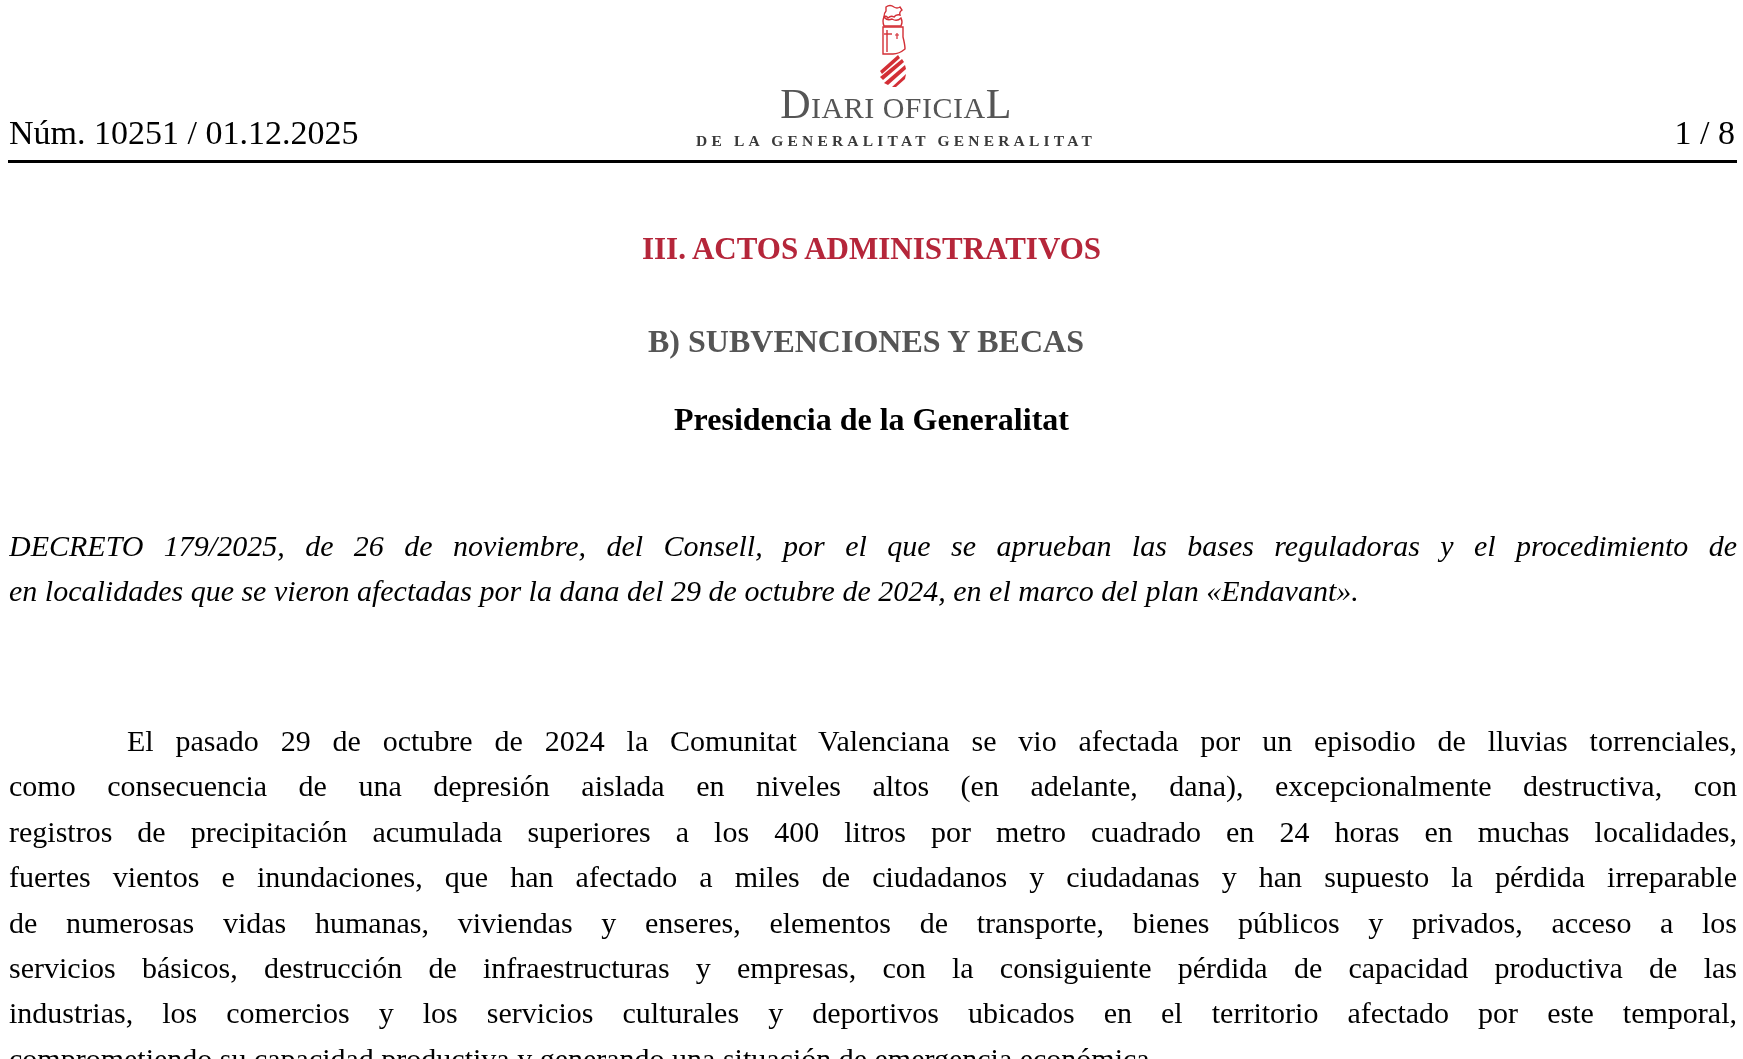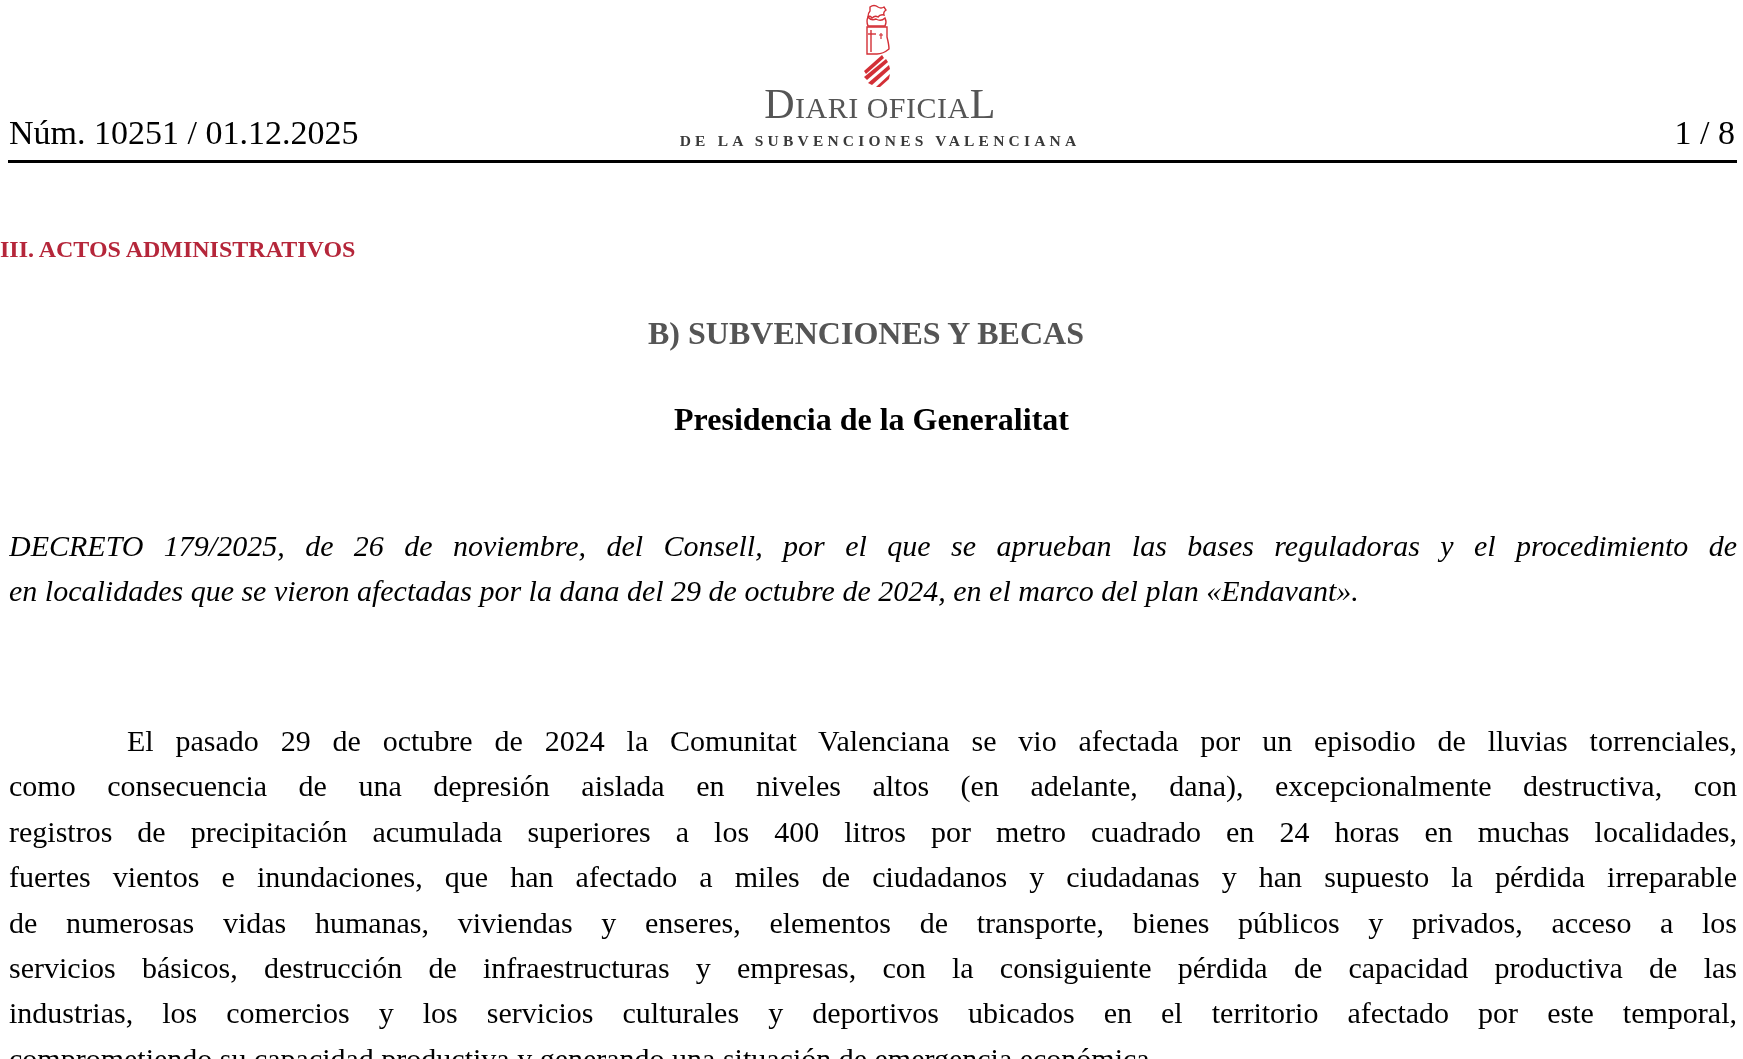--- a/index.html
+++ b/index.html
@@ -2,30 +2,30 @@
 <html><head>
 <meta charset="utf-8">
 <style>
   html, body { margin: 0; padding: 0; background: #ffffff; }
   body { width: 1743px; height: 1059px; position: relative; overflow: hidden;
          font-family: "Liberation Serif", "DejaVu Serif", serif; color: #000; }
   .abs { position: absolute; }
   .hdr-left { left: 9px; top: 113px; font-size: 34px; line-height: 40px; white-space: nowrap; }
   .hdr-right { right: 8px; top: 113px; font-size: 34px; line-height: 40px; white-space: nowrap; text-align: center; }
   .rule { left: 8px; top: 160px; width: 1729px; height: 3px; background: #000; }
-  .logo { left: 660px; top: 0; width: 440px; height: 160px; }
+  .logo { left: 676px; top: 0; width: 440px; height: 160px; }
   .emblem { position: absolute; left: 200px; top: 3px; width: 32px; height: 84px; }
   .brand { position: absolute; left: 0; width: 440px; top: 82px; text-align: center;
            color: #555555; font-size: 30px; line-height: 44px; letter-spacing: 0.5px; white-space: nowrap; }
   .brand .big { font-size: 42px; }
   .brand-sub { position: absolute; left: 0; width: 440px; top: 132px; text-align: center;
                color: #3a3a3a; font-size: 15.5px; font-weight: bold; letter-spacing: 4.2px; white-space: nowrap; }
-  .sec-title { left: 0; width: 1743px; top: 229px; color: #b5263a;
-               font-weight: bold; font-size: 24px; line-height: 40px; }
-  .sub-title { left: 0; width: 1732px; top: 313px; text-align: center; color: #555555;
+  .sec-title { left: 0; width: 1743px; top: 229px; text-align: center; color: #b5263a;
+               font-weight: bold; font-size: 31px; line-height: 40px; }
+  .sub-title { left: 0; width: 1732px; top: 321px; text-align: center; color: #555555;
                font-weight: bold; font-size: 32px; line-height: 40px; }
   .org-title { left: 0; width: 1743px; top: 399px; text-align: center; color: #000;
                font-weight: bold; font-size: 32px; line-height: 40px; }
   .para { left: 9px; width: 1728px; font-size: 30px; margin-top: 29px; }
   .line { height: 45.4px; line-height: 45.4px; white-space: nowrap; text-align: justify;
           text-align-last: justify; overflow: hidden; }
   .line.last { text-align-last: left; }
   .decree { top: 494px; font-style: italic; }
   .body-text { top: 689px; }
   .indent { padding-left: 118px; }
@@ -48,21 +48,21 @@
     <g fill="#d32f36">
       <path d="M4 68 L22 52 L24 55 L6 71 Z"></path>
       <path d="M4 74 L26 56 L28 59 L7 77 Z"></path>
       <path d="M8 80 L29 62 L30 66 L12 82 Z"></path>
       <path d="M16 84 L30 71 L29 76 L20 84 Z"></path>
     </g>
   </svg>
   <div class="brand">
     <span class="big">D</span><span>IARI OFICIA</span><span class="big">L</span>
   </div>
-  <div class="brand-sub">DE LA SUBVENCIONES VALENCIANA</div>
+  <div class="brand-sub">DE LA GENERALITAT GENERALITAT</div>
 </div>
 
 <div class="abs hdr-right">1 / 8</div>
 <div class="abs rule"></div>
 
 <div class="abs sec-title">III. ACTOS ADMINISTRATIVOS</div>
 <div class="abs sub-title">B) SUBVENCIONES Y BECAS</div>
 <div class="abs org-title">Presidencia de la Generalitat</div>
 
 <div class="abs para decree">

